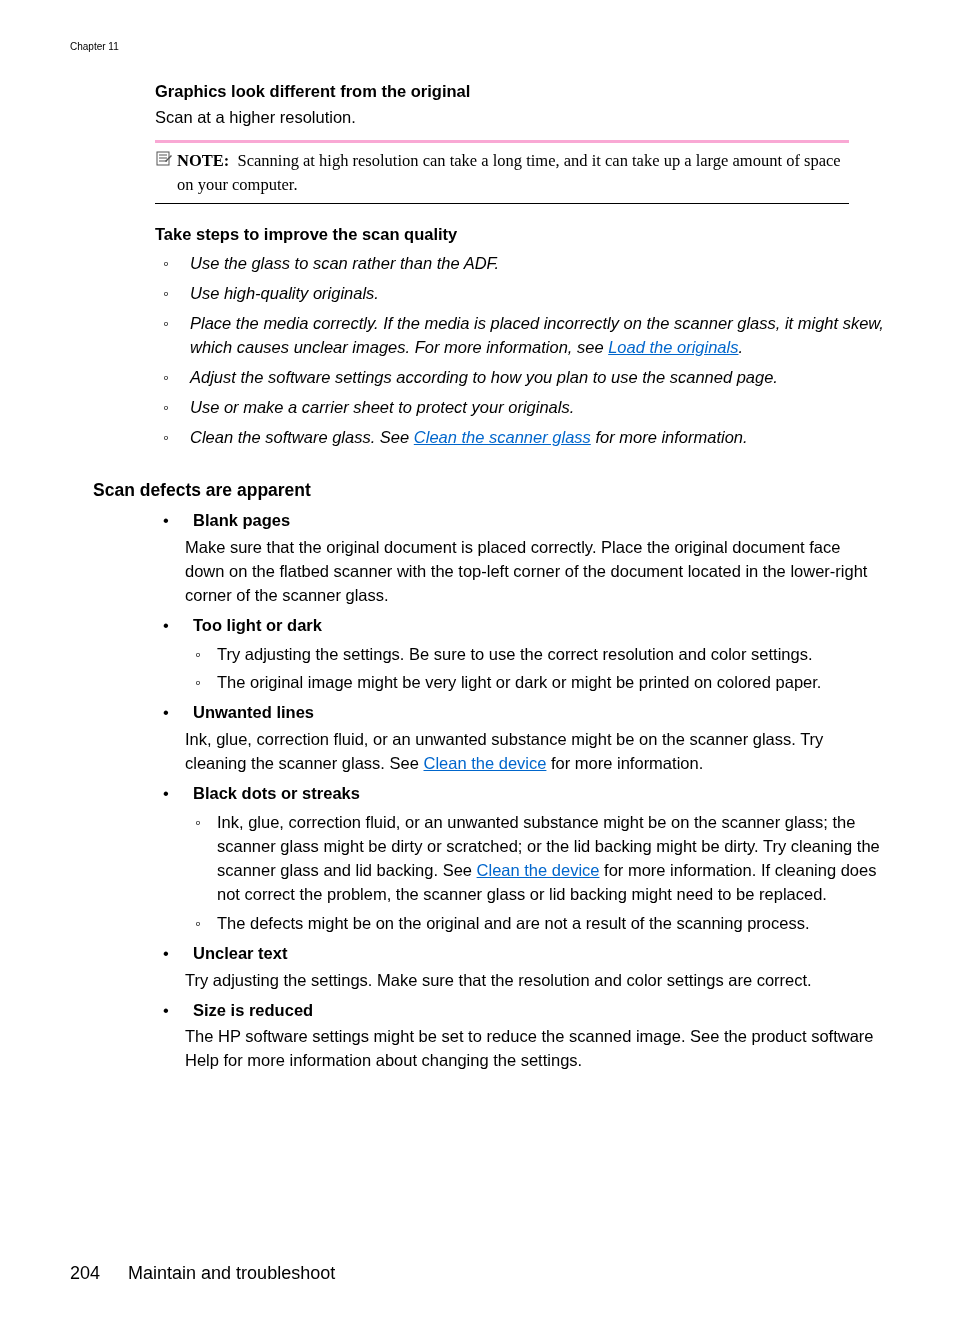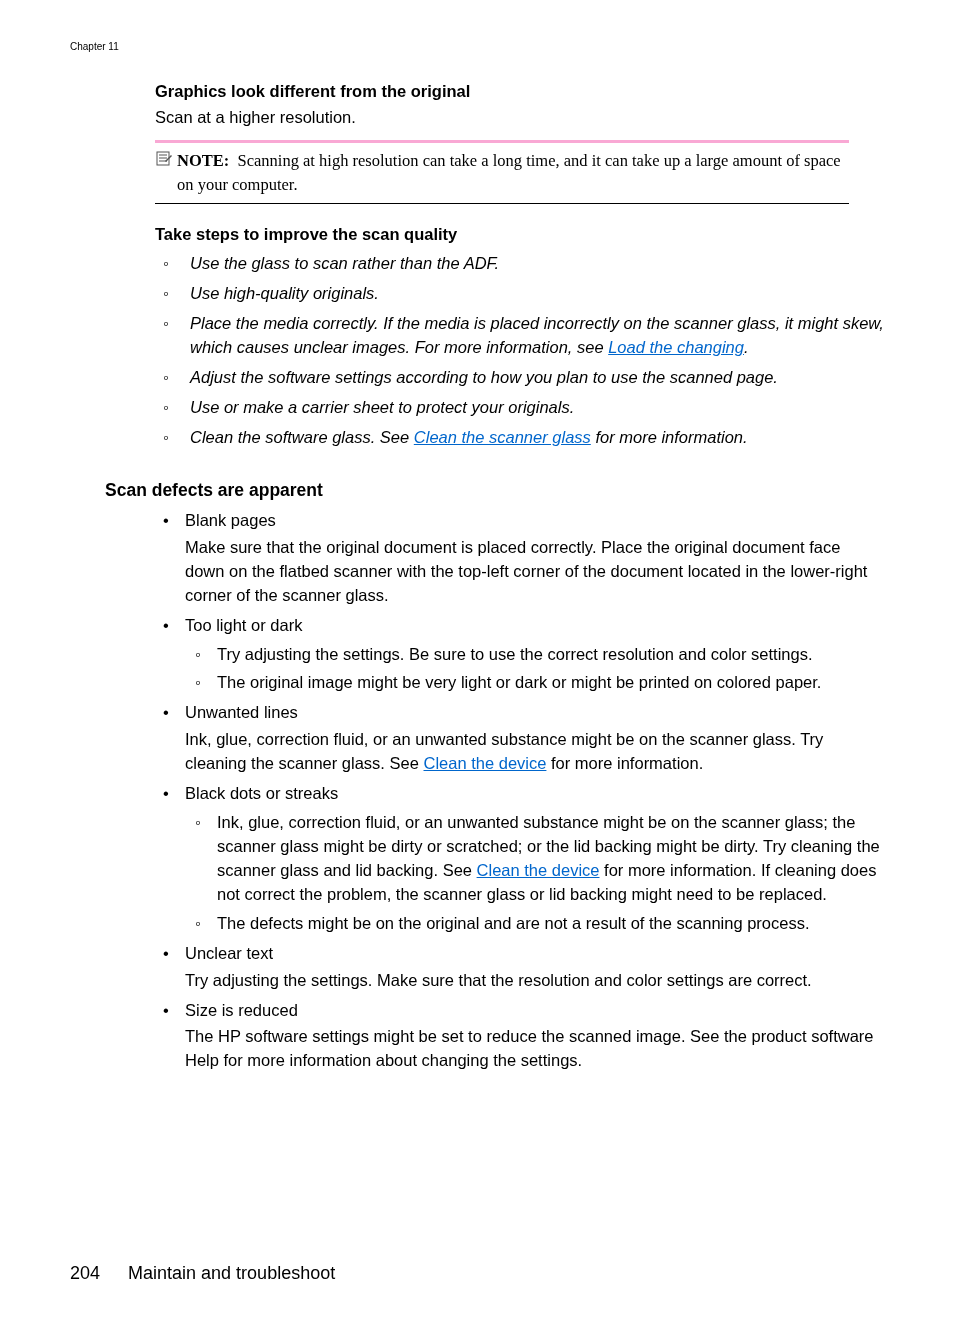--- a/index.html
+++ b/index.html
@@ -59,40 +59,41 @@
       content: "◦";
       position: absolute;
       left: 8px;
       top: 0;
     }
     .h2-heading {
       font-weight: bold;
       font-size: 17.5px;
       margin-top: 20px;
       margin-bottom: 6px;
-      margin-left: 35px;
+      margin-left: 23px;
     }
     ul.bullet-list {
       list-style: none;
       margin: 0 0 0 85px;
       padding: 0;
     }
     ul.bullet-list > li {
       position: relative;
       padding-left: 30px;
       margin-bottom: 6px;
     }
     ul.bullet-list > li::before {
       content: "•";
       position: absolute;
       left: 8px;
       top: 0;
     }
     .item-heading {
-      font-weight: normal;
+      font-weight: bold;
+      margin-left: 8px;
     }
     .item-body {
       margin-top: 3px;
     }
     ul.inner-circle {
       list-style: none;
       margin: 5px 0 0 0;
       padding: 0;
     }
     ul.inner-circle > li {
@@ -142,21 +143,21 @@
   <div class="note-text">
     <b>NOTE:</b>&nbsp;&nbsp;<span>Scanning at high resolution can take a long time, and it can take up a large amount of space on your computer.</span>
   </div>
 </div>
 
 <div class="section-title">Take steps to improve the scan quality</div>
 <ul class="circle-list">
   <li>Use the glass to scan rather than the ADF.</li>
   <li>Use high-quality originals.</li>
   <li>
-    <span>Place the media correctly. If the media is placed incorrectly on the scanner glass, it might skew, which causes unclear images. For more information, see </span><a class="link">Load the changing</a><span>.</span>
+    <span>Place the media correctly. If the media is placed incorrectly on the scanner glass, it might skew, which causes unclear images. For more information, see </span><a class="link">Load the originals</a><span>.</span>
   </li>
   <li>Adjust the software settings according to how you plan to use the scanned page.</li>
   <li>Use or make a carrier sheet to protect your originals.</li>
   <li>
     <span>Clean the software glass. See </span><a class="link">Clean the scanner glass</a><span> for more information.</span>
   </li>
 </ul>
 
 <div class="h2-heading">Scan defects are apparent</div>
 

